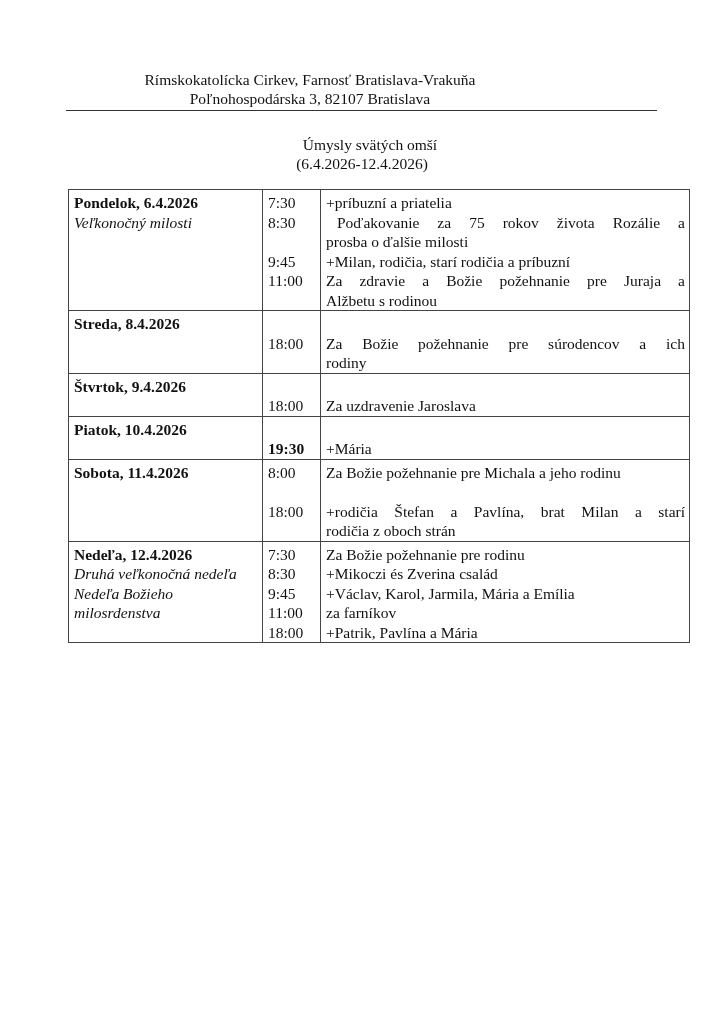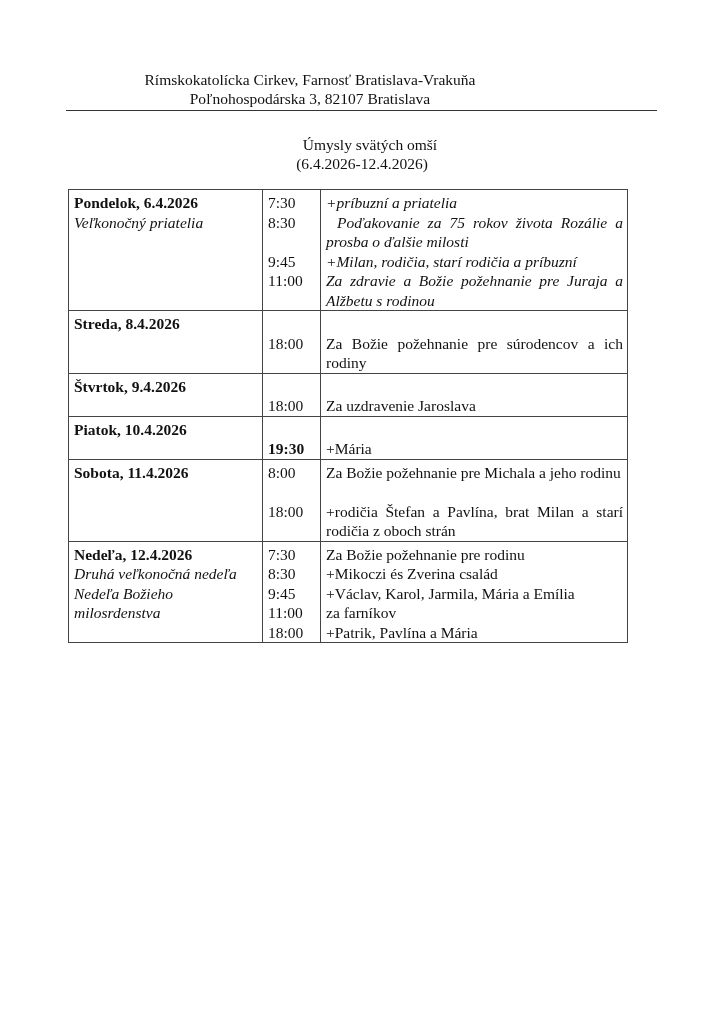--- a/index.html
+++ b/index.html
@@ -5,21 +5,21 @@
   html, body { margin:0; padding:0; background:#ffffff; }
   body { width:724px; height:1024px; position:relative; overflow:hidden;
          font-family:"Liberation Serif", "DejaVu Serif", serif; color:#111; }
   .header { position:absolute; left:0; width:620px; text-align:center; font-size:15.5px; line-height:19px; }
   .h1 { top:70px; }
   .h2 { top:89px; }
   .rule { position:absolute; left:66px; width:591px; top:110px; height:0; border-top:1.5px solid #333; }
   .title { position:absolute; left:0; width:724px; text-align:center; font-size:15.5px; line-height:19px; }
   .t1 { top:135px;padding-left:8px; }
   .t2 { top:154px; }
-  table.sched { position:absolute; left:68px; top:189px; width:560px; border-collapse:collapse; font-size:15.5px; line-height:19.5px; }
+  table.sched { position:absolute; left:68px; top:189px; width:622px; border-collapse:collapse; font-size:15.5px; line-height:19.5px; }
   table.sched td { border:1px solid #444; vertical-align:top; padding:0; }
   td.day { width:184px; padding:3px 4px 0 5px !important; }
   td.times { width:52px; padding:3px 0 0 5px !important; }
   td.intents { padding:3px 4px 0 5px !important; }
   .dayname { font-weight:bold; display:block; }
   .dayfeast { font-style:italic; display:block; }
   .tl { display:block; }
   .il { display:block; text-align:justify; }
   .gap { display:block; height:19.5px; }
 </style>
@@ -31,31 +31,31 @@
 <div class="rule"></div>
 
 <div class="title t1">Úmysly svätých omší</div>
 <div class="title t2">(6.4.2026-12.4.2026)</div>
 
 <table class="sched">
   <tbody id="sched-body">
       <tr>
         <td class="day" style="padding-bottom: 3px;">
           <span class="dayname">Pondelok, 6.4.2026</span>
-          <span class="dayfeast">Veľkonočný priatelia</span>
+          <span class="dayfeast">Veľkonočný milosti</span>
         </td>
         <td class="times" style="padding-bottom: 3px;">
           <span class="tl">7:30</span>
           <span class="tl">8:30</span>
           <span class="gap"></span>
           <span class="tl">9:45</span>
           <span class="tl">11:00</span>
           <span class="gap"></span>
         </td>
-        <td class="intents" style="padding-bottom: 3px; font-style: italic;">
+        <td class="intents" style="padding-bottom: 3px;">
           <span class="il">+príbuzní a priatelia</span>
           <span class="il" style="text-align-last: justify; margin-left: 11px;">Poďakovanie za 75 rokov života Rozálie a</span>
           <span class="il">prosba o ďalšie milosti</span>
           <span class="il">+Milan, rodičia, starí rodičia a príbuzní</span>
           <span class="il" style="text-align-last: justify;">Za zdravie a Božie požehnanie pre Juraja a</span>
           <span class="il">Alžbetu s rodinou</span>
         </td>
       </tr>
       <tr>
         <td class="day" style="padding-bottom: 3px;">

